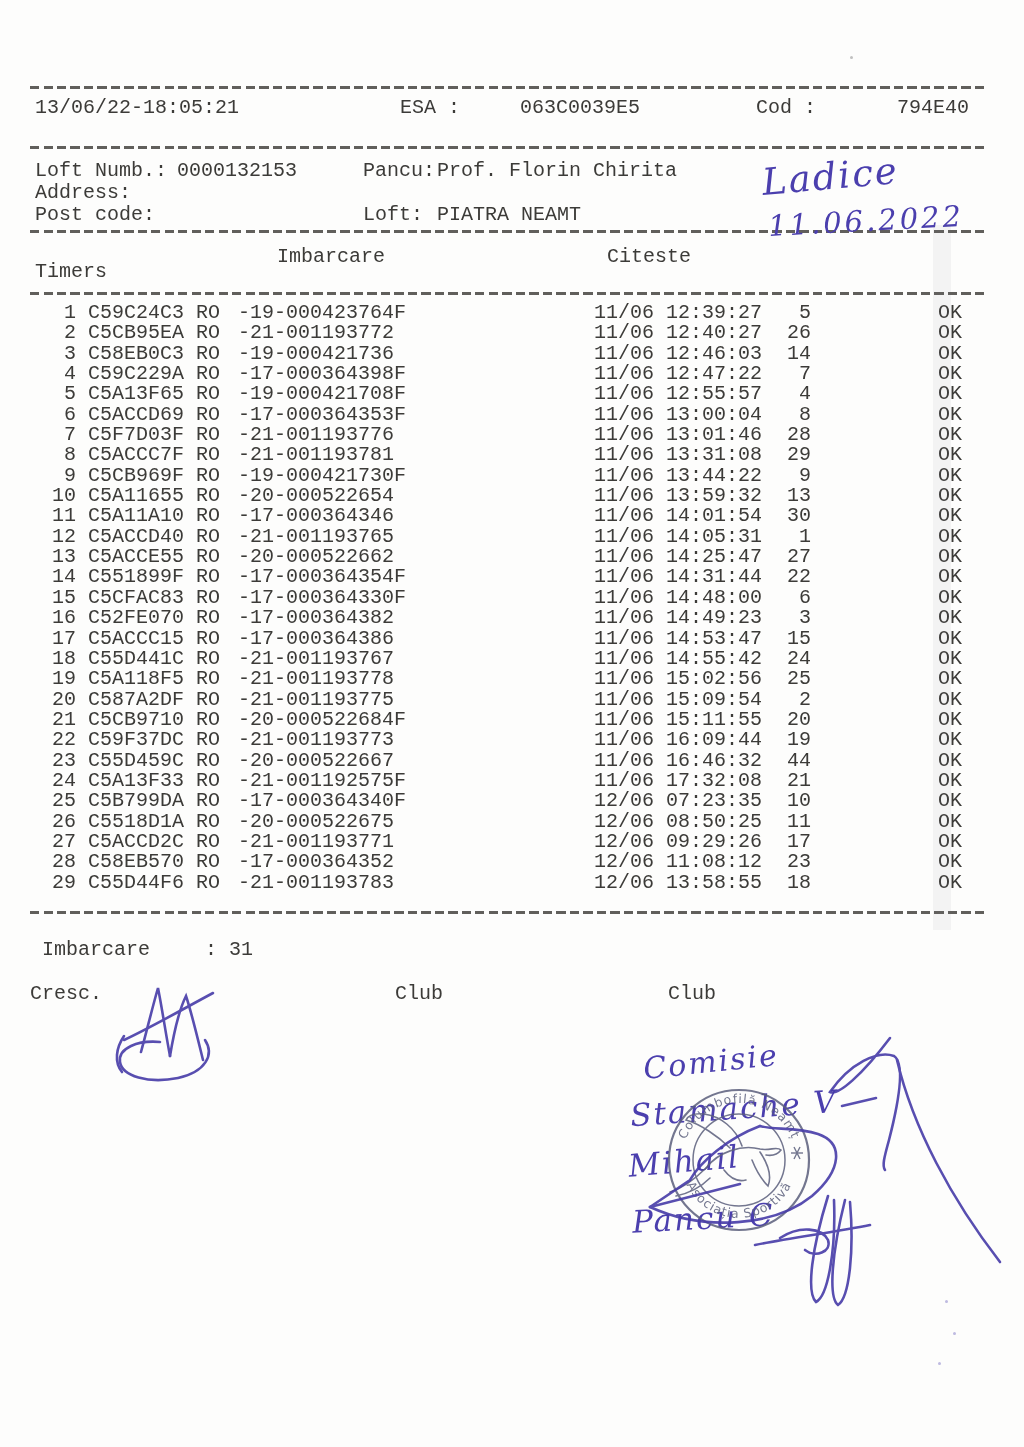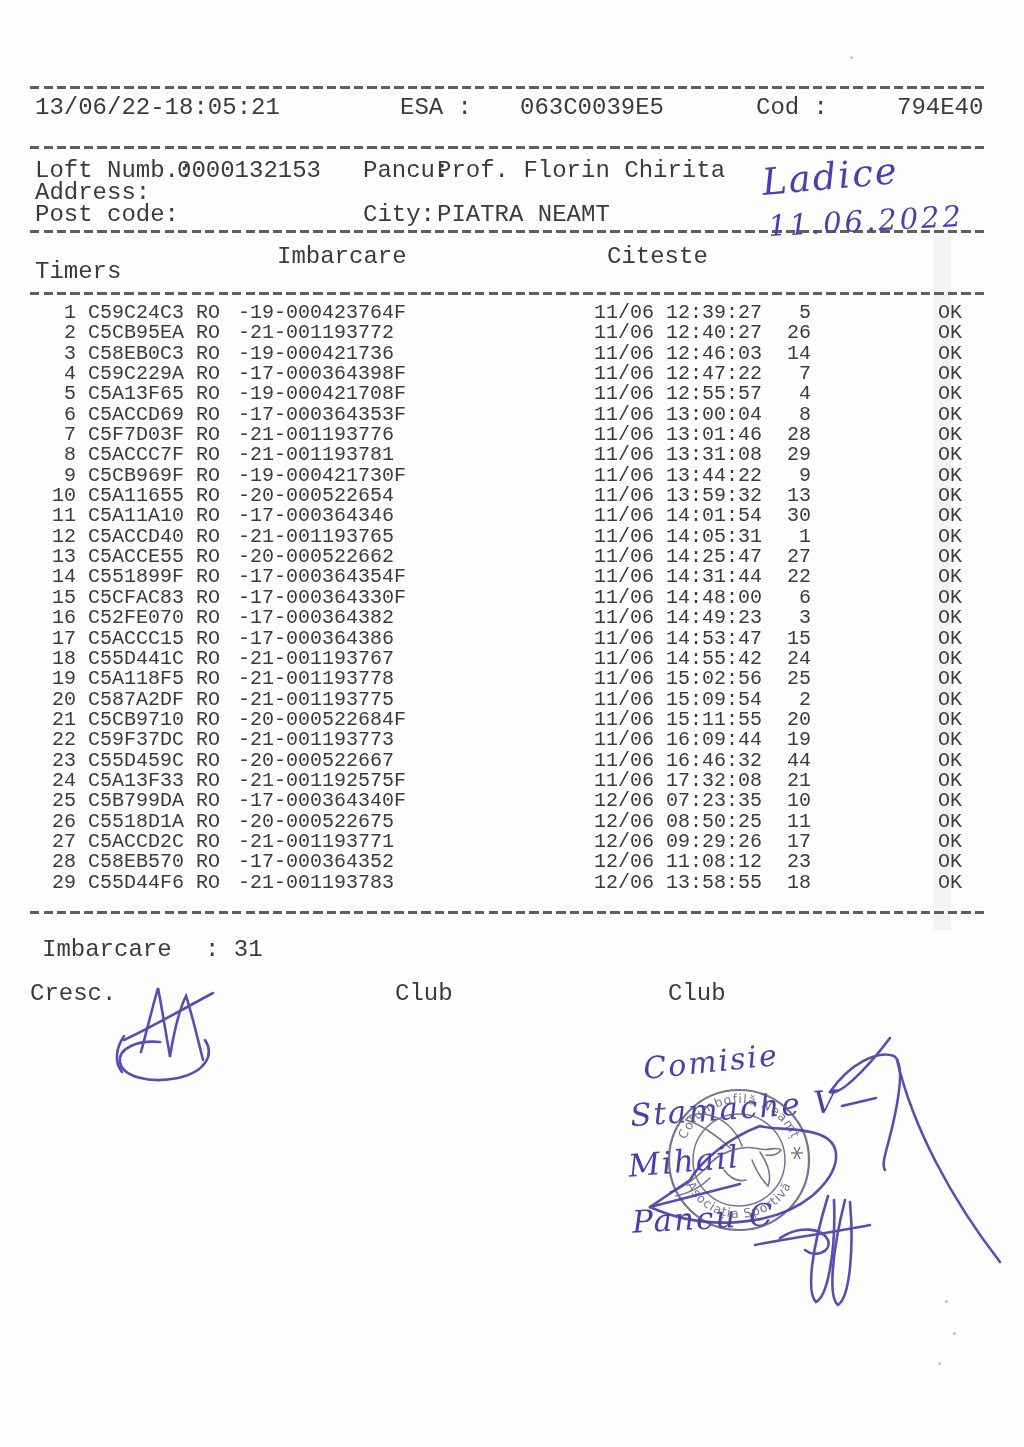--- a/index.html
+++ b/index.html
@@ -6,21 +6,21 @@
   #page{
     position:relative;
     width:1024px;height:1447px;
     background:#fdfdfc;
     overflow:hidden;
     font-family:"Liberation Mono",monospace;
   }
   .mono{
     position:absolute;
     font-family:"Liberation Mono",monospace;
-    font-size:24px;
+    font-size:20px;
     line-height:21px;
     color:#3c3b38;
     white-space:pre;
   }
   .dash{
     position:absolute;
     left:30px;width:958px;height:3px;
     background:repeating-linear-gradient(90deg,#45433f 0 9px,transparent 9px 13.5px);
     opacity:.85;
   }
@@ -66,21 +66,21 @@
   <span class="mono" style="left:520px;top:97px">063C0039E5</span>
   <span class="mono" style="left:756px;top:97px">Cod :</span>
   <span class="mono" style="left:897px;top:97px">794E40</span>
 
   <span class="mono" style="left:35px;top:160px">Loft Numb.:</span>
   <span class="mono" style="left:177px;top:160px">0000132153</span>
   <span class="mono" style="left:363px;top:160px">Pancu:</span>
   <span class="mono" style="left:437px;top:160px">Prof. Florin Chirita</span>
   <span class="mono" style="left:35px;top:182px">Address:</span>
   <span class="mono" style="left:35px;top:204px">Post code:</span>
-  <span class="mono" style="left:363px;top:204px">City:</span>
+  <span class="mono" style="left:363px;top:204px">Loft:</span>
   <span class="mono" style="left:437px;top:204px">PIATRA NEAMT</span>
 
   <span class="hw" style="left:762px;top:155px;font-size:37px;transform:rotate(-5deg)">Ladice</span>
   <span class="hw" style="left:768px;top:204px;font-size:29px;transform:rotate(-3deg);letter-spacing:3px">11.06.2022</span>
 
   <span class="mono" style="left:35px;top:261px">Timers</span>
   <span class="mono" style="left:277px;top:246px">Imbarcare</span>
   <span class="mono" style="left:607px;top:246px">Citeste</span>
 
   <div id="rows">

